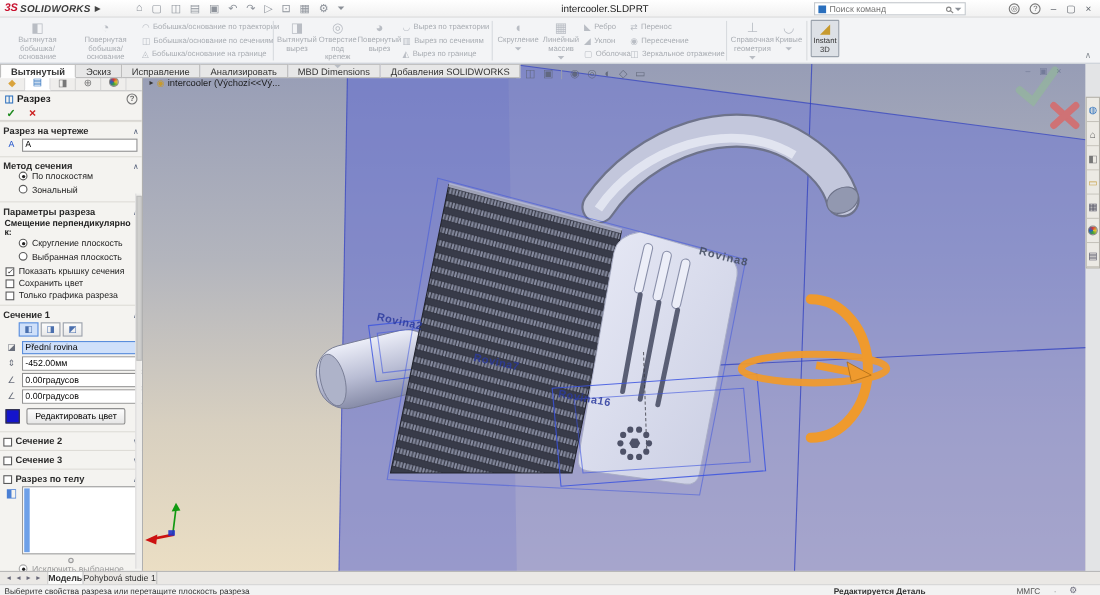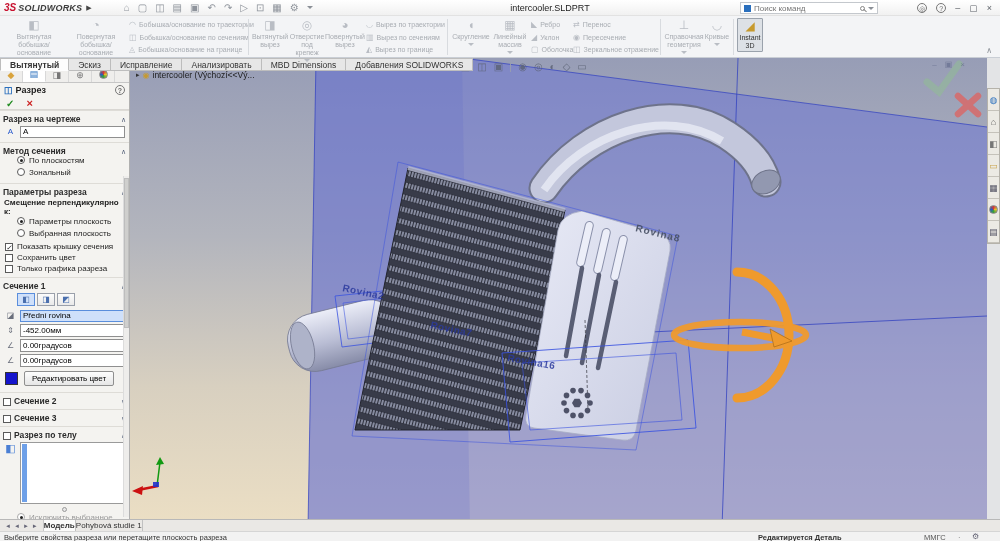--- a/index.html
+++ b/index.html
@@ -492,21 +492,21 @@
     </div>
 
     <div class="sec">
       <div class="sec-h">
         <span>Параметры разреза</span>
         <span class="chev">∧</span>
       </div>
       <div class="plabel">Смещение перпендикулярно к:</div>
       <div class="radio-row">
           <i class="radio sel"></i>
-          <span>Параметры плоскость</span>
+          <span>Скругление плоскость</span>
         </div>
       <div class="radio-row">
           <i class="radio"></i>
           <span>Выбранная плоскость</span>
         </div>
       <div class="cb-row">
           <i class="cb">✓</i>
           <span>Показать крышку сечения</span>
         </div>
       <div class="cb-row">

